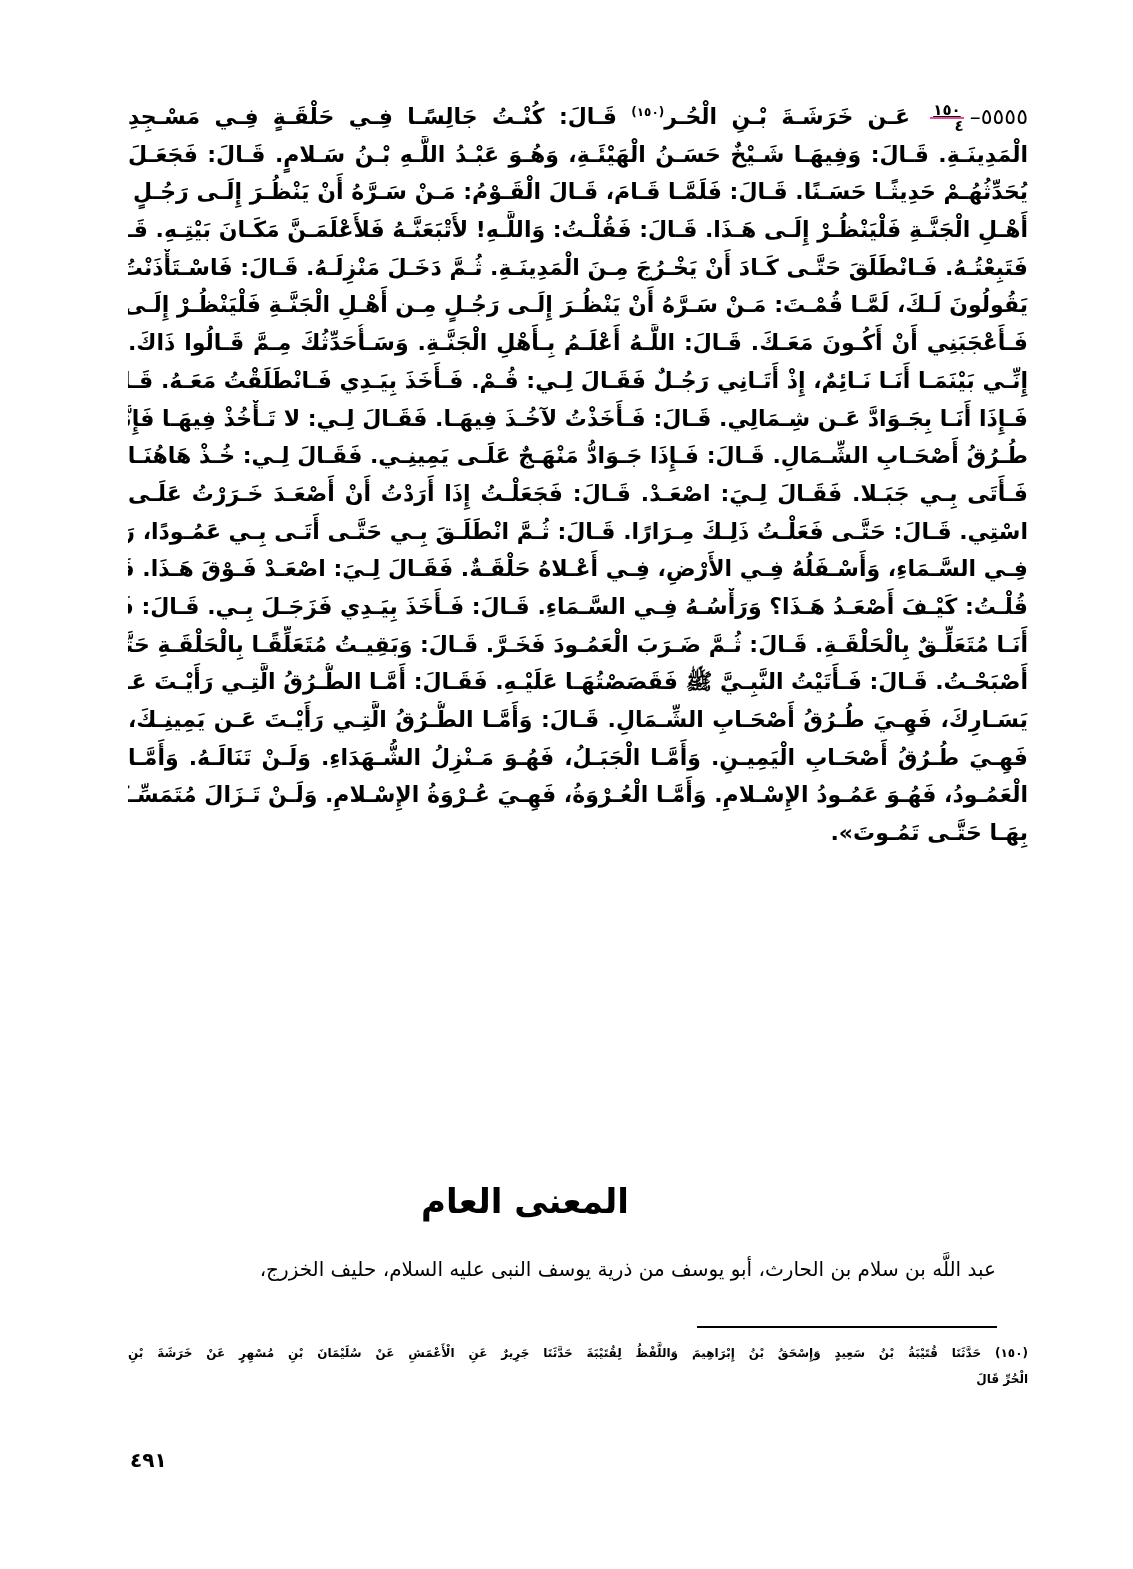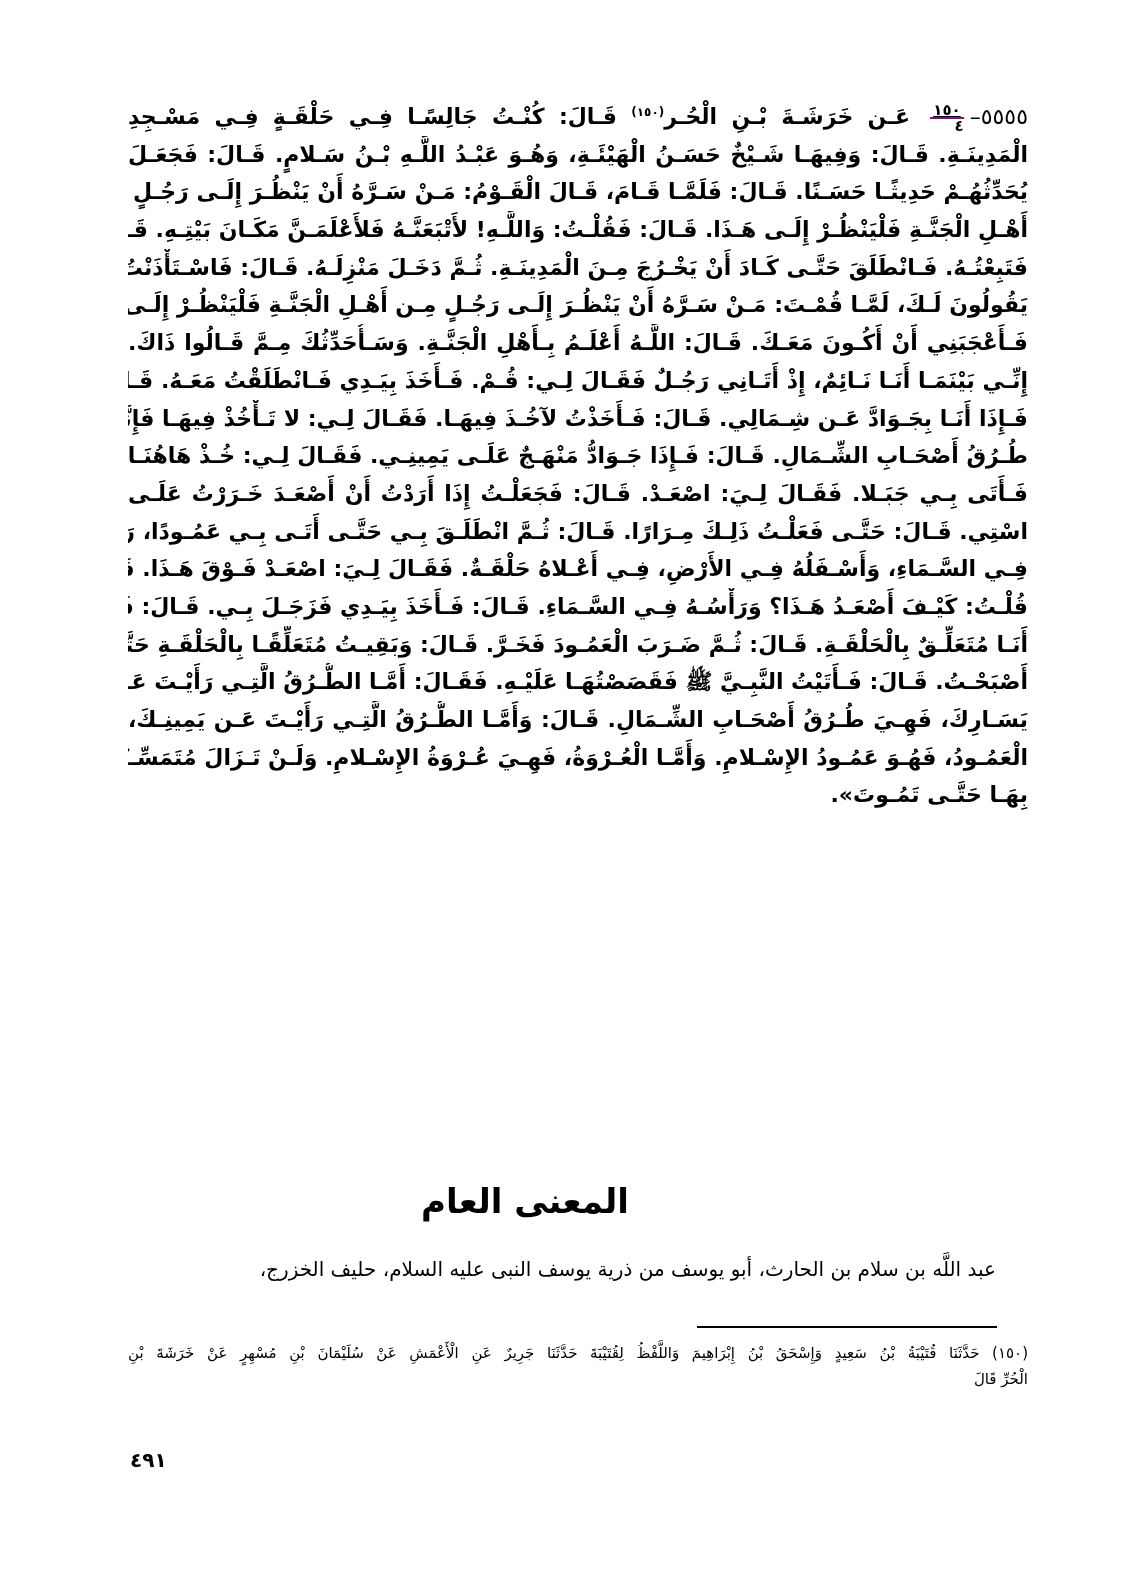--- a/index.html
+++ b/index.html
@@ -52,21 +52,21 @@
     .frac {
       display: inline-block;
       vertical-align: middle;
       text-align: center;
       font-size: 15px;
       line-height: 14px;
       margin: 0 6px;
     }
     .frac .num {
       display: block;
-      border-bottom: 2px solid #701a75;
+      border-bottom: 2px solid #ec4899;
       padding: 0 3px;
       text-decoration: underline;
     }
     .frac .den {
       display: block;
     }
     sup.fn-ref {
       font-size: 12px;
       vertical-align: super;
       line-height: 0;
@@ -105,22 +105,22 @@
       background: #000;
     }
     .footnote {
       position: absolute;
       left: 128px;
       top: 1340px;
       width: 900px;
       direction: rtl;
       text-align: justify;
       font-family: "DejaVu Sans", sans-serif;
-      font-weight: normal;
-      font-size: 15px;
+      font-weight: bold;
+      font-size: 12px;
       line-height: 26px;
     }
     .footnote .line {
       display: block;
       white-space: nowrap;
       overflow: hidden;
       text-align: justify;
       text-align-last: justify;
     }
     .footnote .line.last {
@@ -153,20 +153,21 @@
     <span class="line">إِنِّـي بَيْنَمَـا أَنَـا نَـائِمٌ، إِذْ أَتَـانِي رَجُـلٌ فَقَـالَ لِـي: قُـمْ. فَـأَخَذَ بِيَـدِي فَـانْطَلَقْتُ مَعَـهُ. قَـالَ:</span>
     <span class="line">فَـإِذَا أَنَـا بِجَـوَادَّ عَـن شِـمَالِي. قَـالَ: فَـأَخَذْتُ لآخُـذَ فِيهَـا. فَقَـالَ لِـي: لا تَـأْخُذْ فِيهَـا فَإِنَّهَـا</span>
     <span class="line">طُـرُقُ أَصْحَـابِ الشِّـمَالِ. قَـالَ: فَـإِذَا جَـوَادُّ مَنْهَـجٌ عَلَـى يَمِينِـي. فَقَـالَ لِـي: خُـذْ هَاهُنَـا.</span>
     <span class="line">فَـأَتَى بِـي جَبَـلا. فَقَـالَ لِـيَ: اصْعَـدْ. قَـالَ: فَجَعَلْـتُ إِذَا أَرَدْتُ أَنْ أَصْعَـدَ خَـرَرْتُ عَلَـى</span>
     <span class="line">اسْتِي. قَـالَ: حَتَّـى فَعَلْـتُ ذَلِـكَ مِـرَارًا. قَـالَ: ثُـمَّ انْطَلَـقَ بِـي حَتَّـى أَتَـى بِـي عَمُـودًا، رَأْسُـهُ</span>
     <span class="line">فِـي السَّـمَاءِ، وَأَسْـفَلُهُ فِـي الأَرْضِ، فِـي أَعْـلاهُ حَلْقَـةٌ. فَقَـالَ لِـيَ: اصْعَـدْ فَـوْقَ هَـذَا. قَـالَ:</span>
     <span class="line">قُلْـتُ: كَيْـفَ أَصْعَـدُ هَـذَا؟ وَرَأْسُـهُ فِـي السَّـمَاءِ. قَـالَ: فَـأَخَذَ بِيَـدِي فَزَجَـلَ بِـي. قَـالَ: فَـإِذَا</span>
     <span class="line">أَنَـا مُتَعَلِّـقٌ بِالْحَلْقَـةِ. قَـالَ: ثُـمَّ ضَـرَبَ الْعَمُـودَ فَخَـرَّ. قَـالَ: وَبَقِيـتُ مُتَعَلِّقًـا بِالْحَلْقَـةِ حَتَّـى</span>
     <span class="line">أَصْبَحْـتُ. قَـالَ: فَـأَتَيْتُ النَّبِـيَّ ﷺ فَقَصَصْتُهَـا عَلَيْـهِ. فَقَـالَ: أَمَّـا الطُّـرُقُ الَّتِـي رَأَيْـتَ عَـن</span>
     <span class="line">يَسَـارِكَ، فَهِـيَ طُـرُقُ أَصْحَـابِ الشِّـمَالِ. قَـالَ: وَأَمَّـا الطُّـرُقُ الَّتِـي رَأَيْـتَ عَـن يَمِينِـكَ،</span>
+    <span class="line">فَهِـيَ طُـرُقُ أَصْحَـابِ الْيَمِيـنِ. وَأَمَّـا الْجَبَـلُ، فَهُـوَ مَـنْزِلُ الشُّـهَدَاءِ. وَلَـنْ تَنَالَـهُ. وَأَمَّـا</span>
     <span class="line">الْعَمُـودُ، فَهُـوَ عَمُـودُ الإِسْـلامِ. وَأَمَّـا الْعُـرْوَةُ، فَهِـيَ عُـرْوَةُ الإِسْـلامِ. وَلَـنْ تَـزَالَ مُتَمَسِّـكًا</span>
     <span class="line last">بِهَـا حَتَّـى تَمُـوتَ».</span>
   </div>
 
   <h2 class="section-title">المعنى العام</h2>
 
   <p class="body-para">عبد اللَّه بن سلام بن الحارث، أبو يوسف من ذرية يوسف النبى عليه السلام، حليف الخزرج،</p>
 
   <div class="footnote-rule"></div>
 

